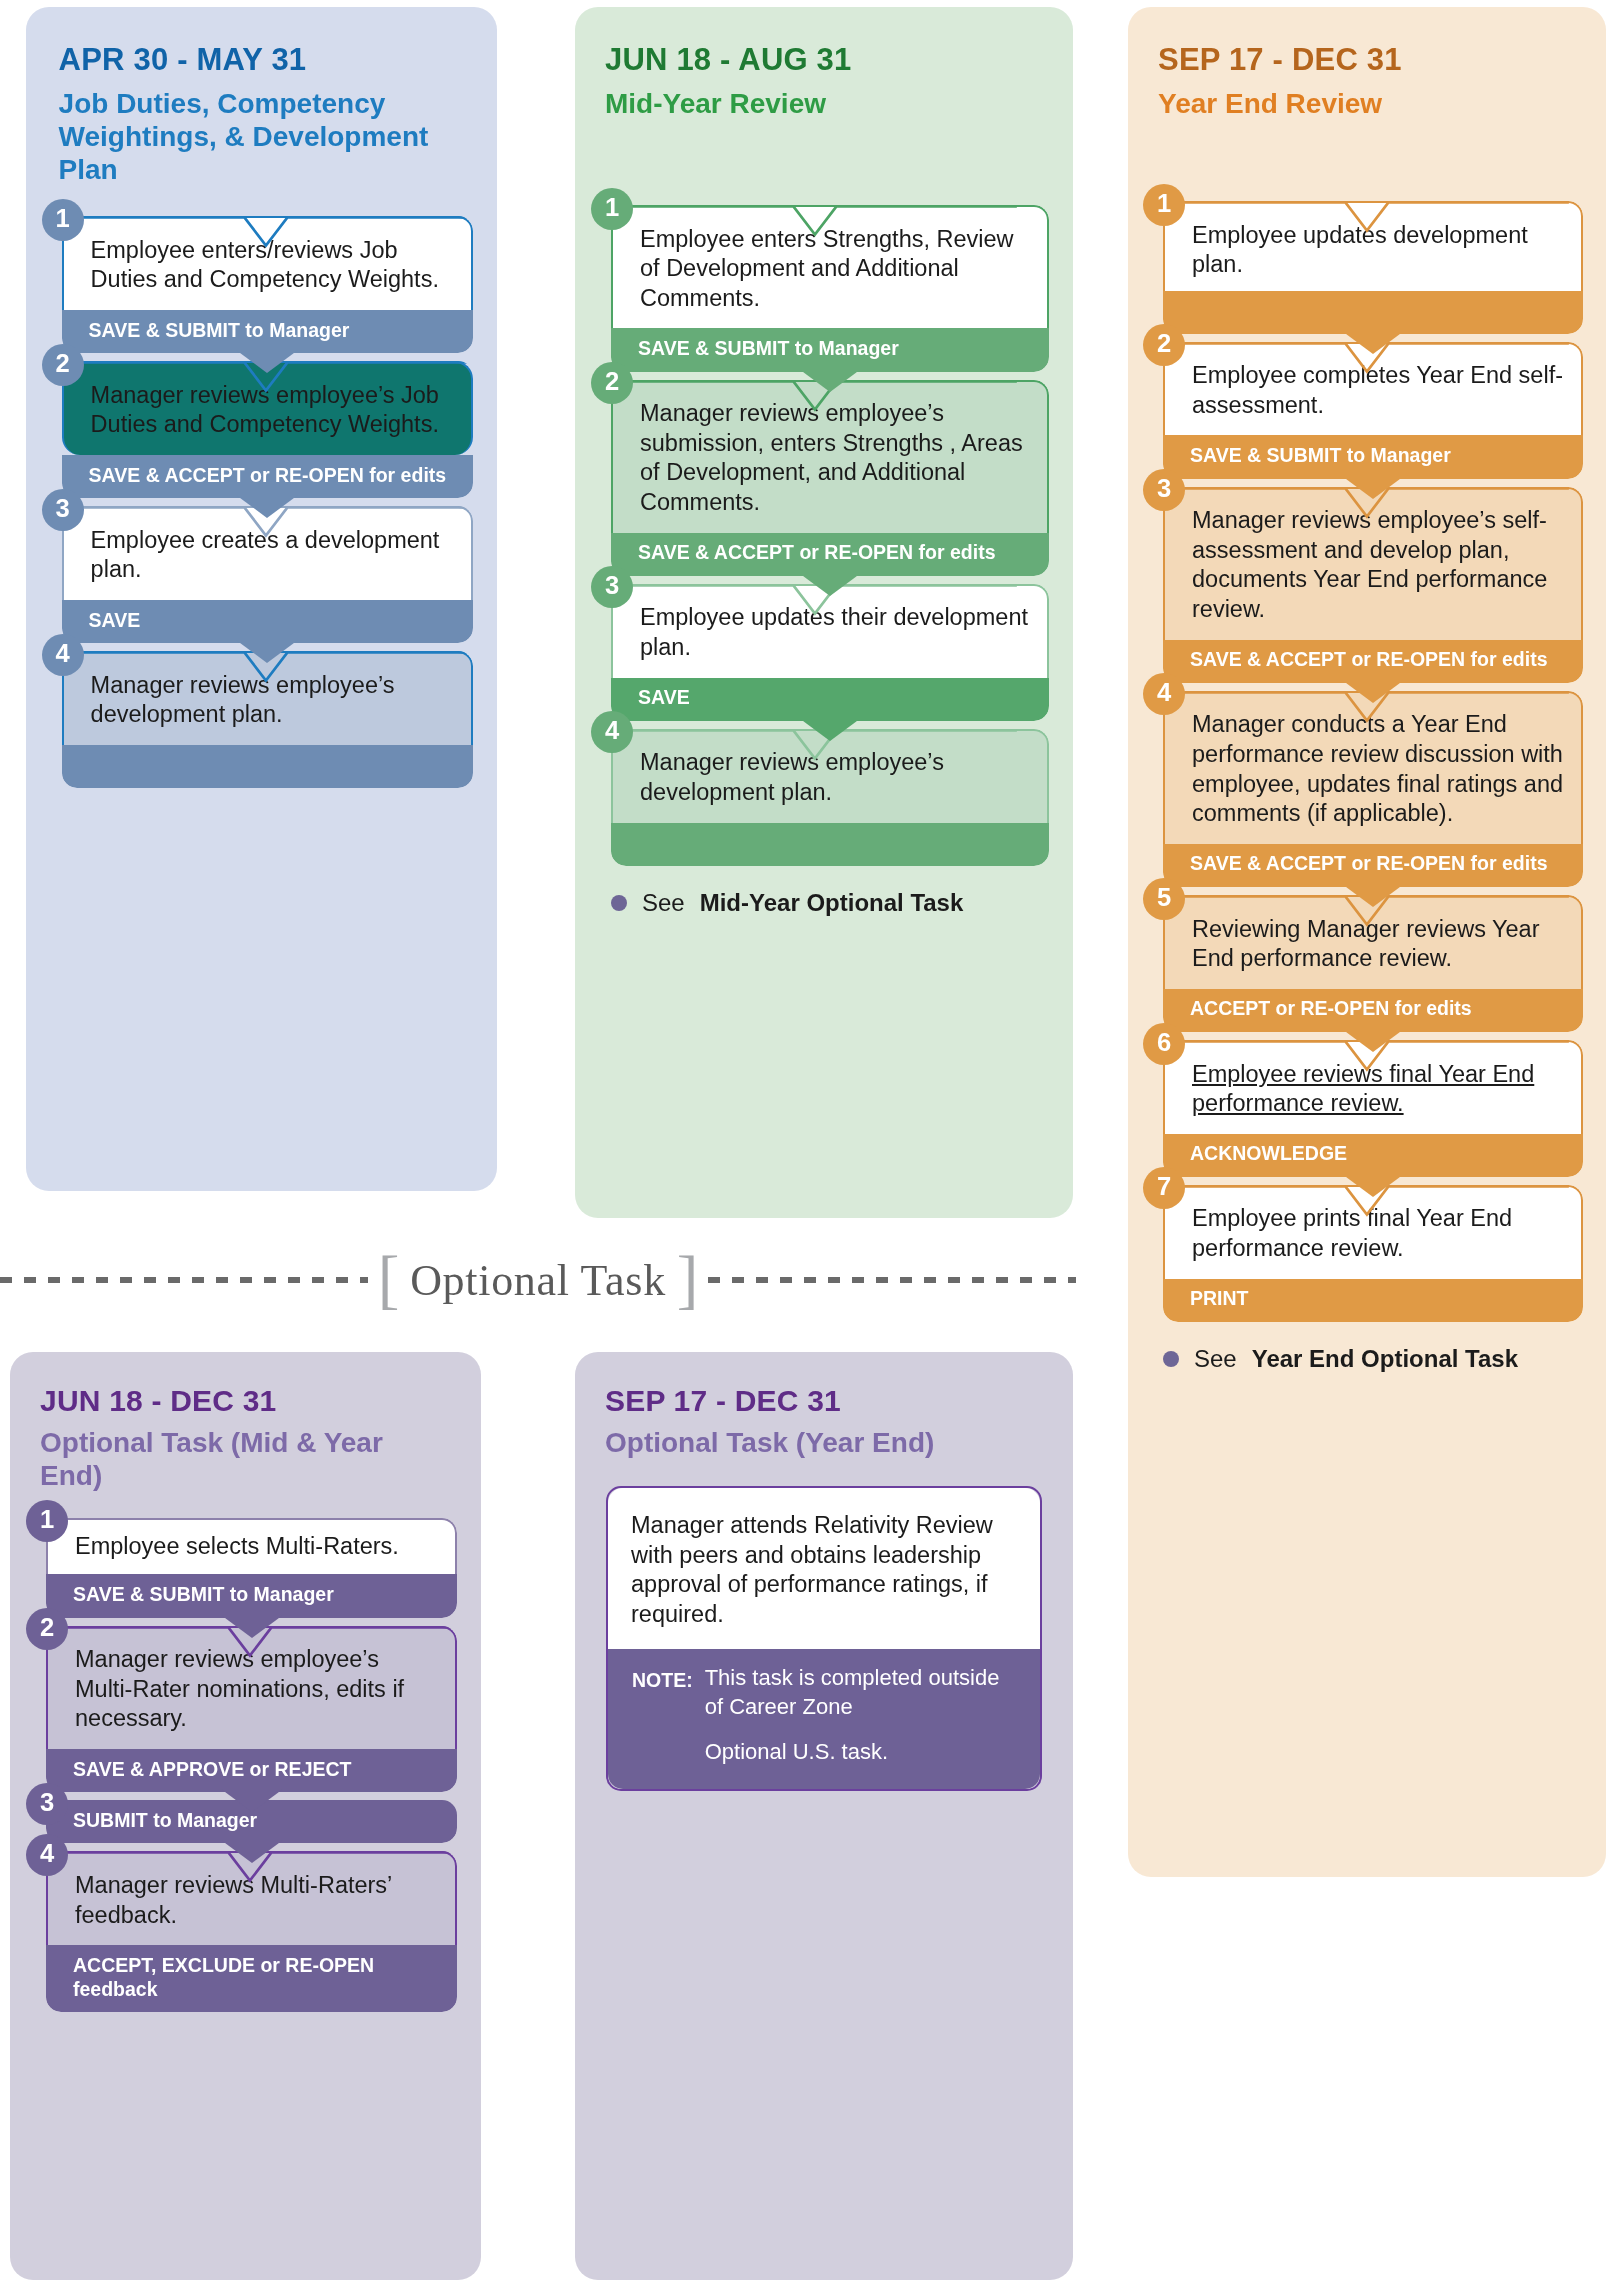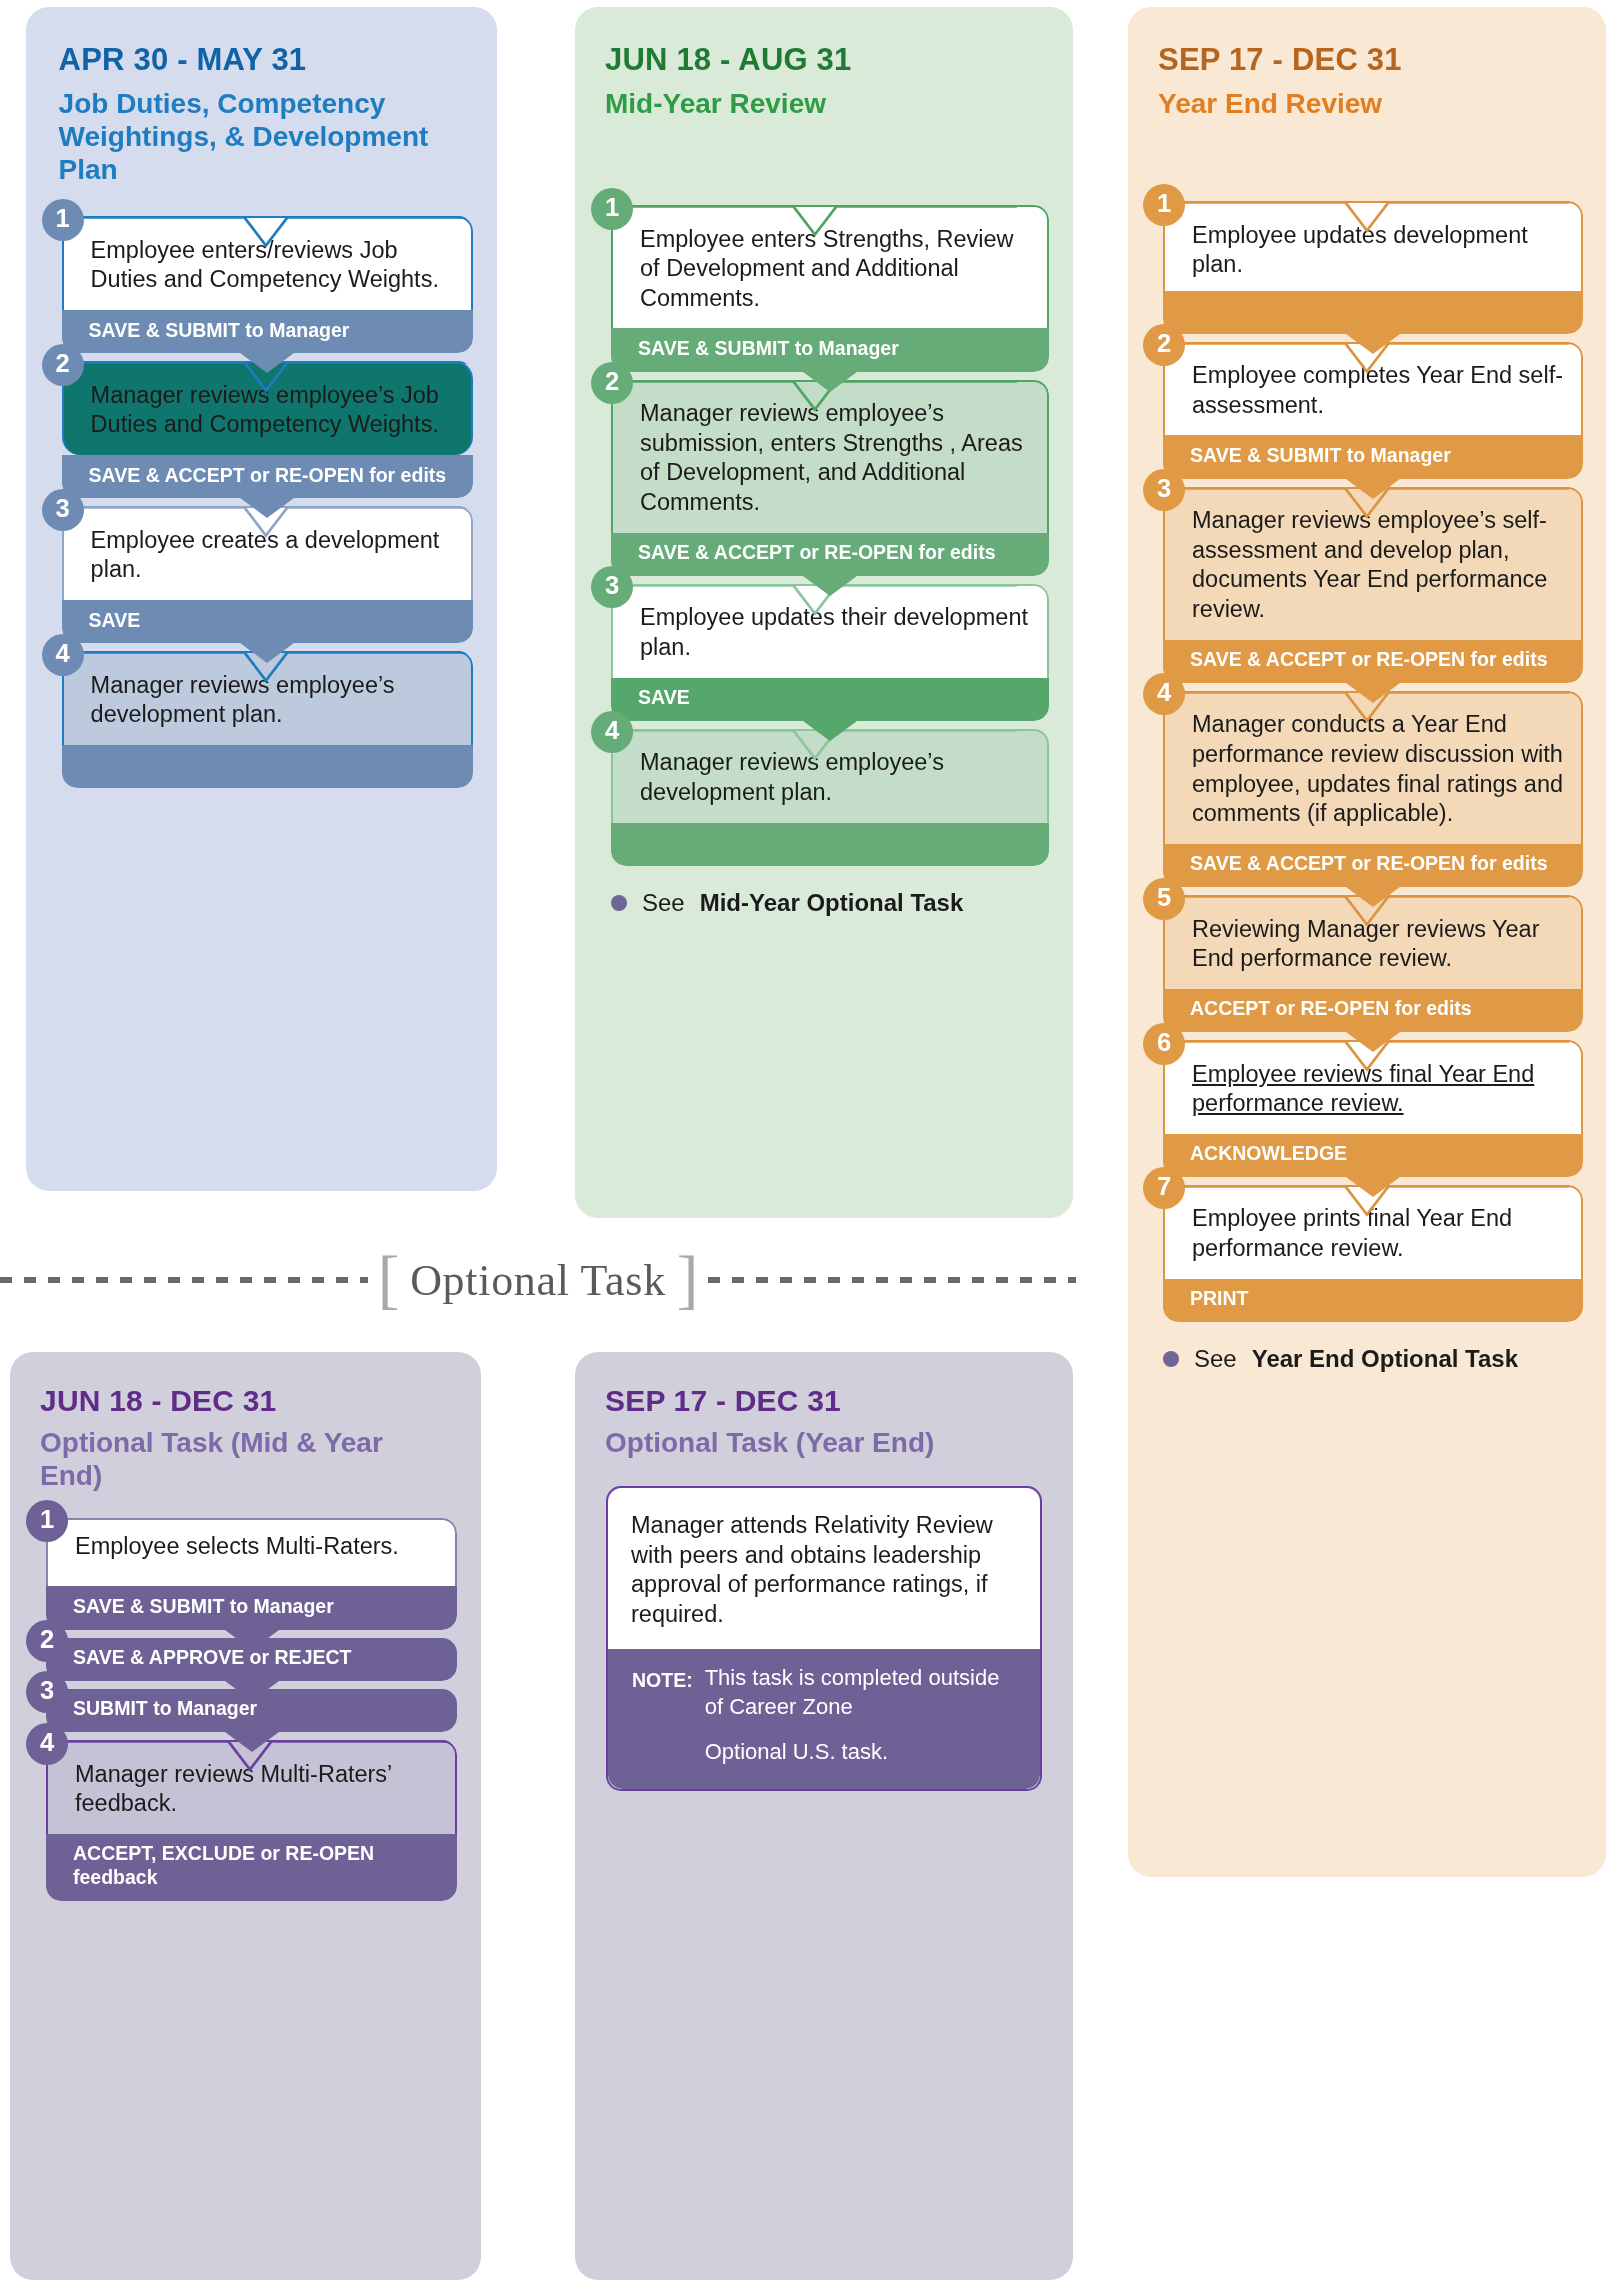--- a/index.html
+++ b/index.html
@@ -446,33 +446,39 @@
   <div style="padding:32px 30px 0 30px;">
     <div class="col-head-dates" style="color:#5f2c87; font-size:30px;">JUN 18 - DEC 31</div>
     <div class="col-head-title" style="color:#7d6aa8; font-size:28px; margin-top:8px; white-space:pre-line;">Optional Task (Mid &amp; Year End)</div>
   </div>
 
   <div class="steps" style="margin:25.6px 24px 0 36px;">
 
     <div class="step">
       <div class="step-badge" style="background:#6e6196;">1</div>
       <div class="step-shell">
-        <div class="step-body" style="background:#ffffff; border-color:#8d81ab; padding-top:12px; padding-bottom:25px;">
+        <div class="step-body" style="background:#ffffff; border-color:#8d81ab; padding-top:12px; padding-bottom:13px;">
           <span>Employee selects Multi-Raters.</span>
         </div>
         <div class="step-action" style="background:#6e6196;">SAVE &amp; SUBMIT to Manager</div>
       </div>
       <svg class="step-arrow" viewBox="0 0 92 34" preserveAspectRatio="none">
         <polygon points="0,0 92,0 46,34" fill="#6e6196"></polygon>
       </svg>
     </div>
 
     <div class="step">
       <div class="step-badge" style="background:#6e6196;">2</div>
       <div class="step-shell">
+        <div class="step-body" style="background:#c6c2d5; border-color:#6b3f9e;">
+          <svg class="notch" viewBox="0 0 600 52" preserveAspectRatio="none">
+            <path d="M0 2 H268 L300 44 L332 2 H600" fill="none" stroke="#6b3f9e" stroke-width="4"></path>
+          </svg>
+          <span>Manager reviews employee’s Multi-Rater nominations, edits if necessary.</span>
+        </div>
         <div class="step-action" style="background:#6e6196;">SAVE &amp; APPROVE or REJECT</div>
       </div>
       <svg class="step-arrow" viewBox="0 0 92 34" preserveAspectRatio="none">
         <polygon points="0,0 92,0 46,34" fill="#6e6196"></polygon>
       </svg>
     </div>
 
     <div class="step">
       <div class="step-badge" style="background:#6e6196;">3</div>
       <div class="step-shell">

